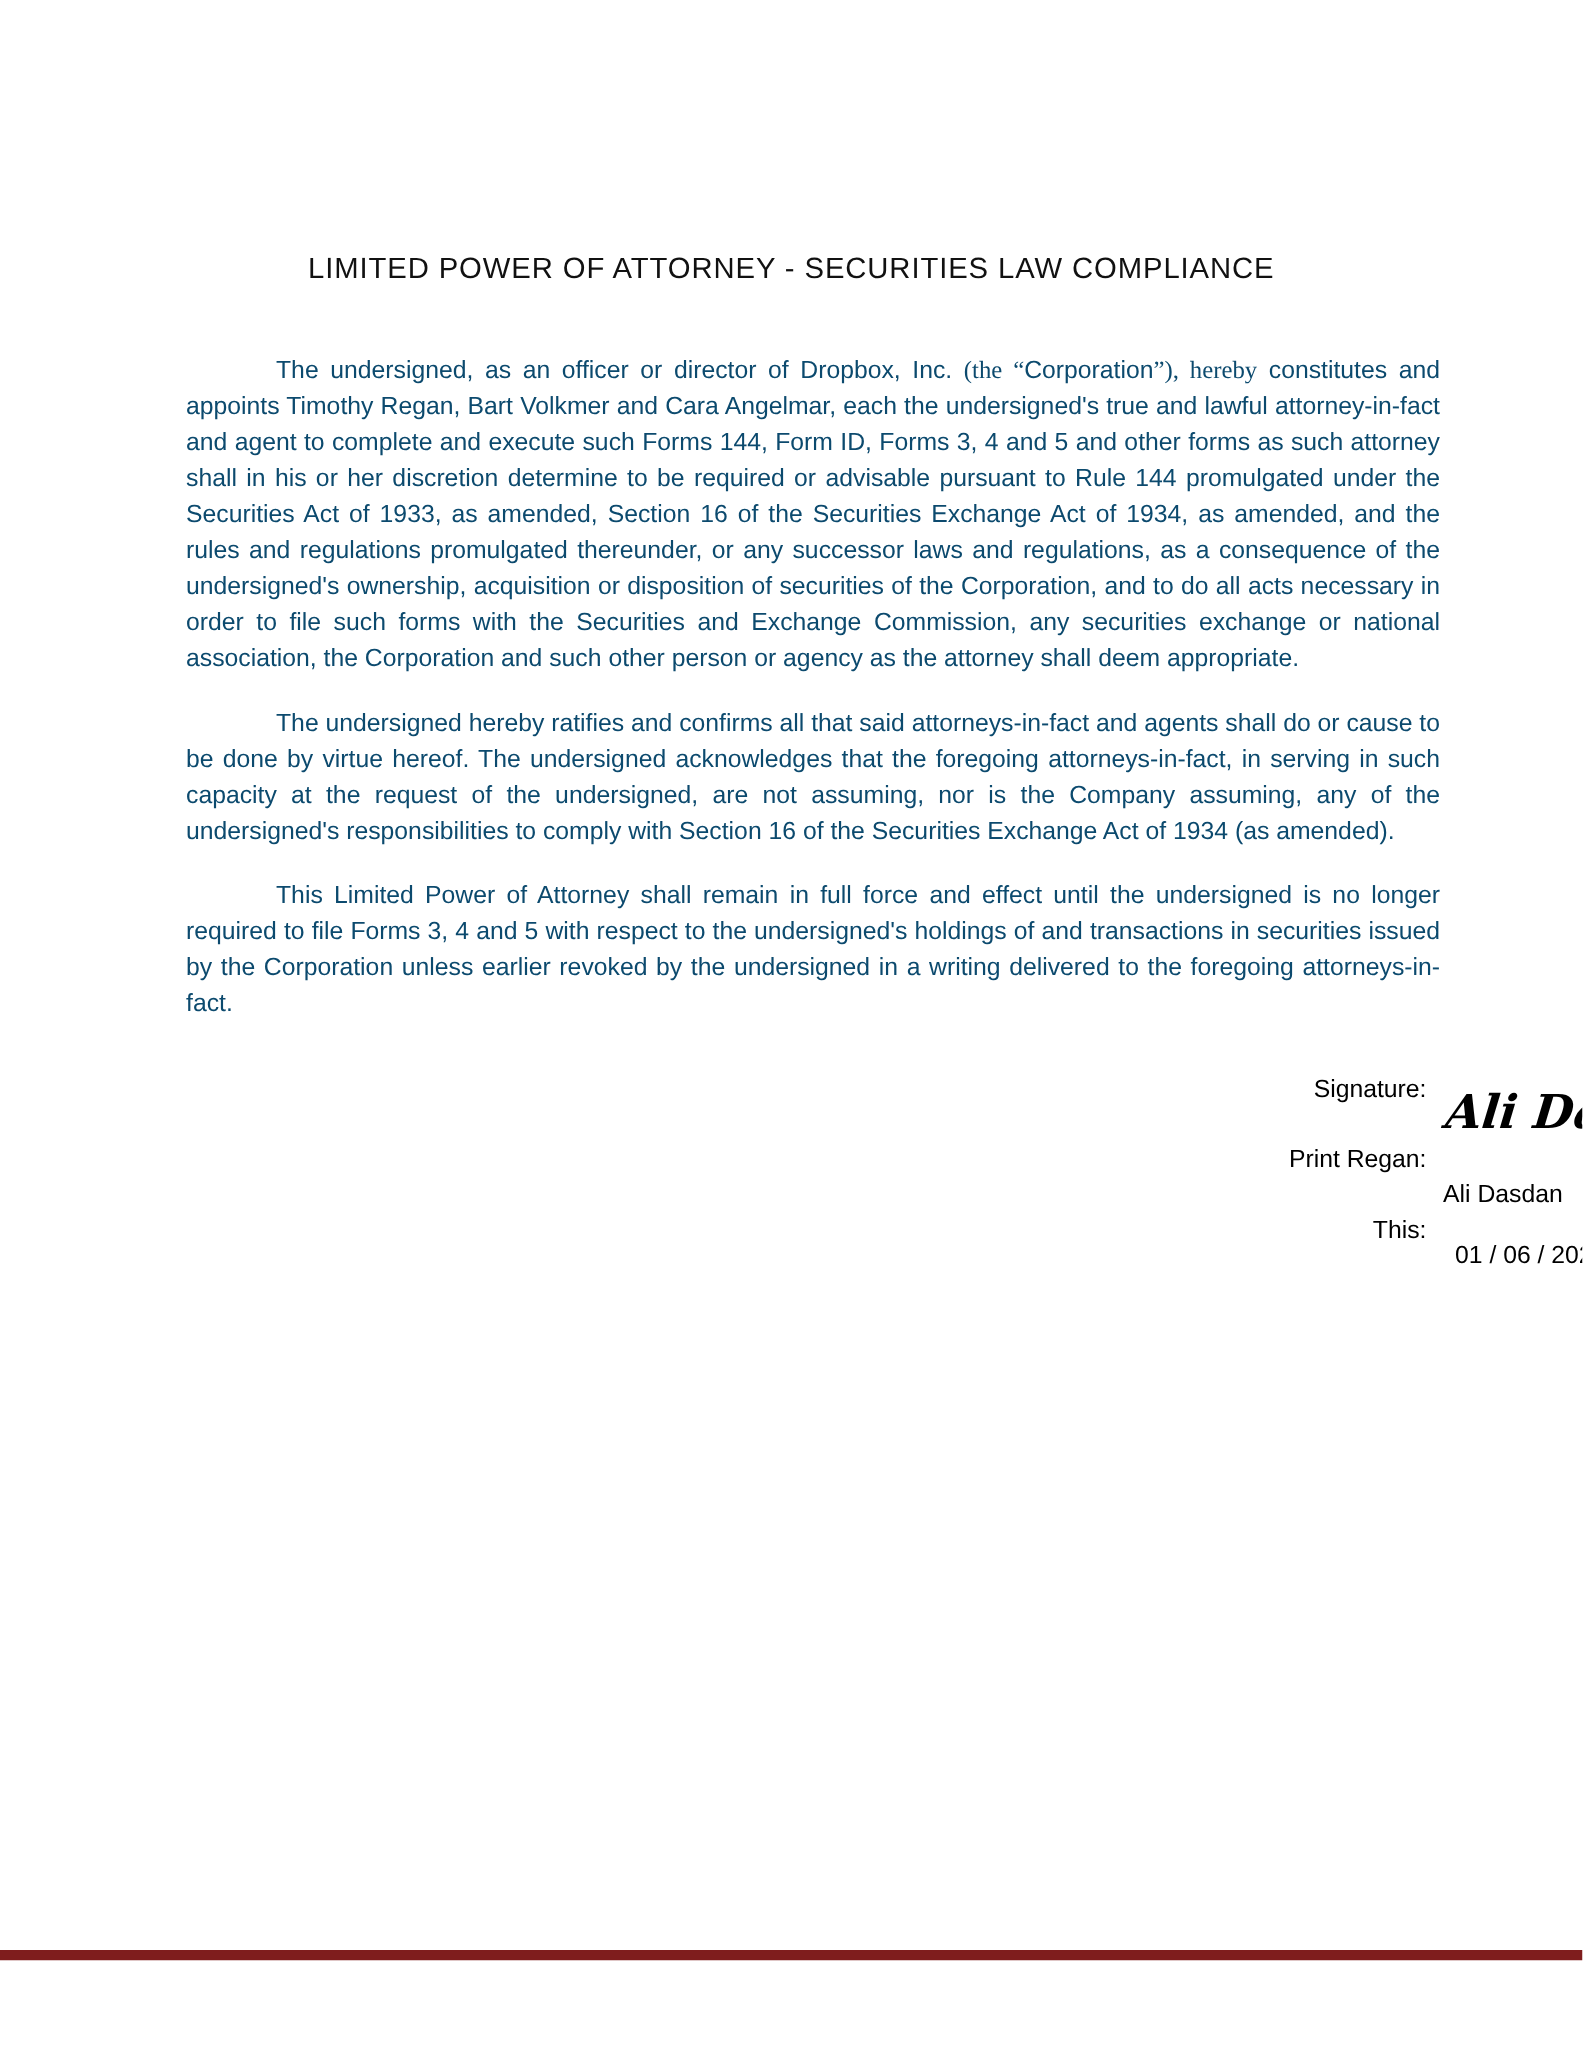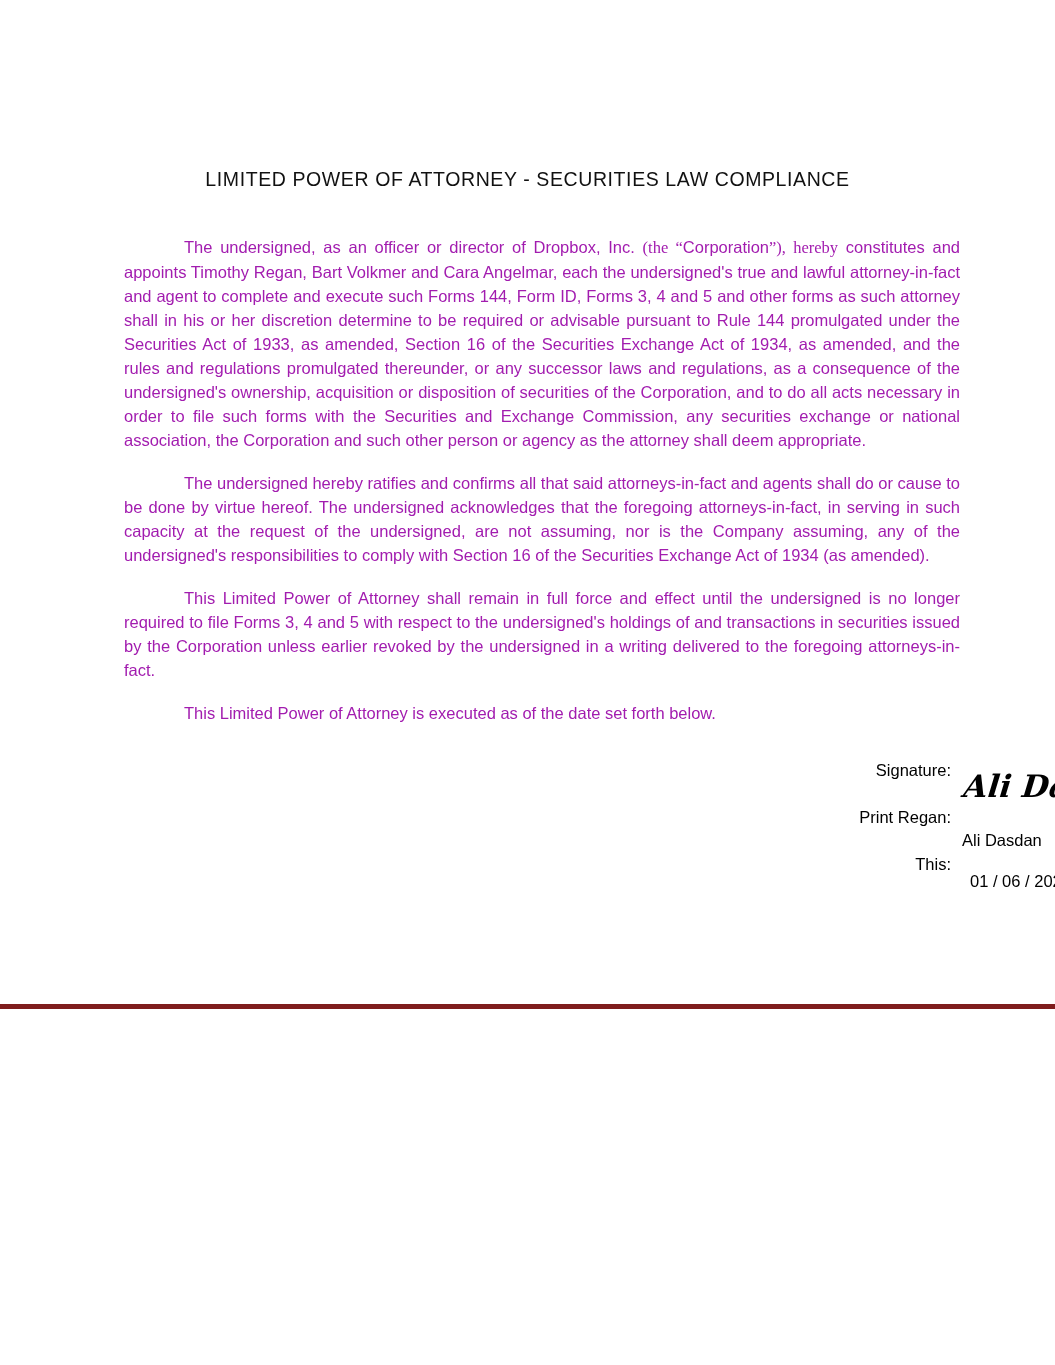--- a/index.html
+++ b/index.html
@@ -3,47 +3,47 @@
 <meta charset="utf-8">
 <style>
   html, body {
     margin: 0;
     padding: 0;
     background: #ffffff;
   }
   .page {
     position: relative;
     width: 1055px;
-    height: 1009px;
+    height: 1307px;
     background: #ffffff;
     font-family: "Liberation Sans", sans-serif;
     color: #000000;
     overflow: hidden;
-    border-bottom: 5px solid #7f1d1d;
+    border-bottom: 7px solid #7f1d1d;
     box-sizing: border-box;
   }
   .doc-title {
     margin: 0;
     padding-top: 168px;
     text-align: center;
     font-size: 19.5px;
     font-weight: normal;
     letter-spacing: 0.6px;
     color: #111111;
   }
   .doc-body {
     margin: 44px 95px 0 124px; 
   }
   .para {
     margin: 0 0 19px 0;
     font-size: 16.5px;
     line-height: 24px;
     text-align: justify;
     text-indent: 60px;
-    color: #a21caf;
+    color: #0c4a6e;
   }
   .para .serif {
     font-family: "Liberation Serif", serif;
   }
   .sig-block {
     margin: 34px 95px 0 562px; 
   }
   .sig-row {
     display: flex;
     align-items: flex-end;
@@ -102,21 +102,20 @@
 
 <div class="page">
 
   <h1 class="doc-title">LIMITED POWER OF ATTORNEY - SECURITIES LAW COMPLIANCE</h1>
 
   <div class="doc-body">
 
   <p class="para"><span>The undersigned, as an officer or director of Dropbox, Inc. </span><span class="serif">(the “</span><span>Corporation</span><span class="serif">”), hereby</span><span> constitutes and appoints Timothy Regan, Bart Volkmer and Cara Angelmar, each the undersigned's true and lawful attorney-in-fact and agent to complete and execute such Forms 144, Form ID, Forms 3, 4 and 5 and other forms as such attorney shall in his or her discretion determine to be required or advisable pursuant to Rule 144 promulgated under the Securities Act of 1933, as amended, Section 16 of the Securities Exchange Act of 1934, as amended, and the rules and regulations promulgated thereunder, or any successor laws and regulations, as a consequence of the undersigned's ownership, acquisition or disposition of securities of the Corporation, and to do all acts necessary in order to file such forms with the Securities and Exchange Commission, any securities exchange or national association, the Corporation and such other person or agency as the attorney shall deem appropriate.</span></p>
       <p class="para"><span>The undersigned hereby ratifies and confirms all that said attorneys-in-fact and agents shall do or cause to be done by virtue hereof. The undersigned acknowledges that the foregoing attorneys-in-fact, in serving in such capacity at the request of the undersigned, are not assuming, nor is the Company assuming, any of the undersigned's responsibilities to comply with Section 16 of the Securities Exchange Act of 1934 (as amended).</span></p>
       <p class="para"><span>This Limited Power of Attorney shall remain in full force and effect until the undersigned is no longer required to file Forms 3, 4 and 5 with respect to the undersigned's holdings of and transactions in securities issued by the Corporation unless earlier revoked by the undersigned in a writing delivered to the foregoing attorneys-in-fact.</span></p>
-      <p class="para"><span>This Limited Power of Attorney is executed as of the date set forth below.</span></p>
     </div>
 
   <div class="sig-block">
 
     <div class="sig-row">
       <span class="sig-label">Signature:</span>
       <span class="sig-line">
         <span class="sig-script">Ali Dasdan</span>
       </span>
     </div>

